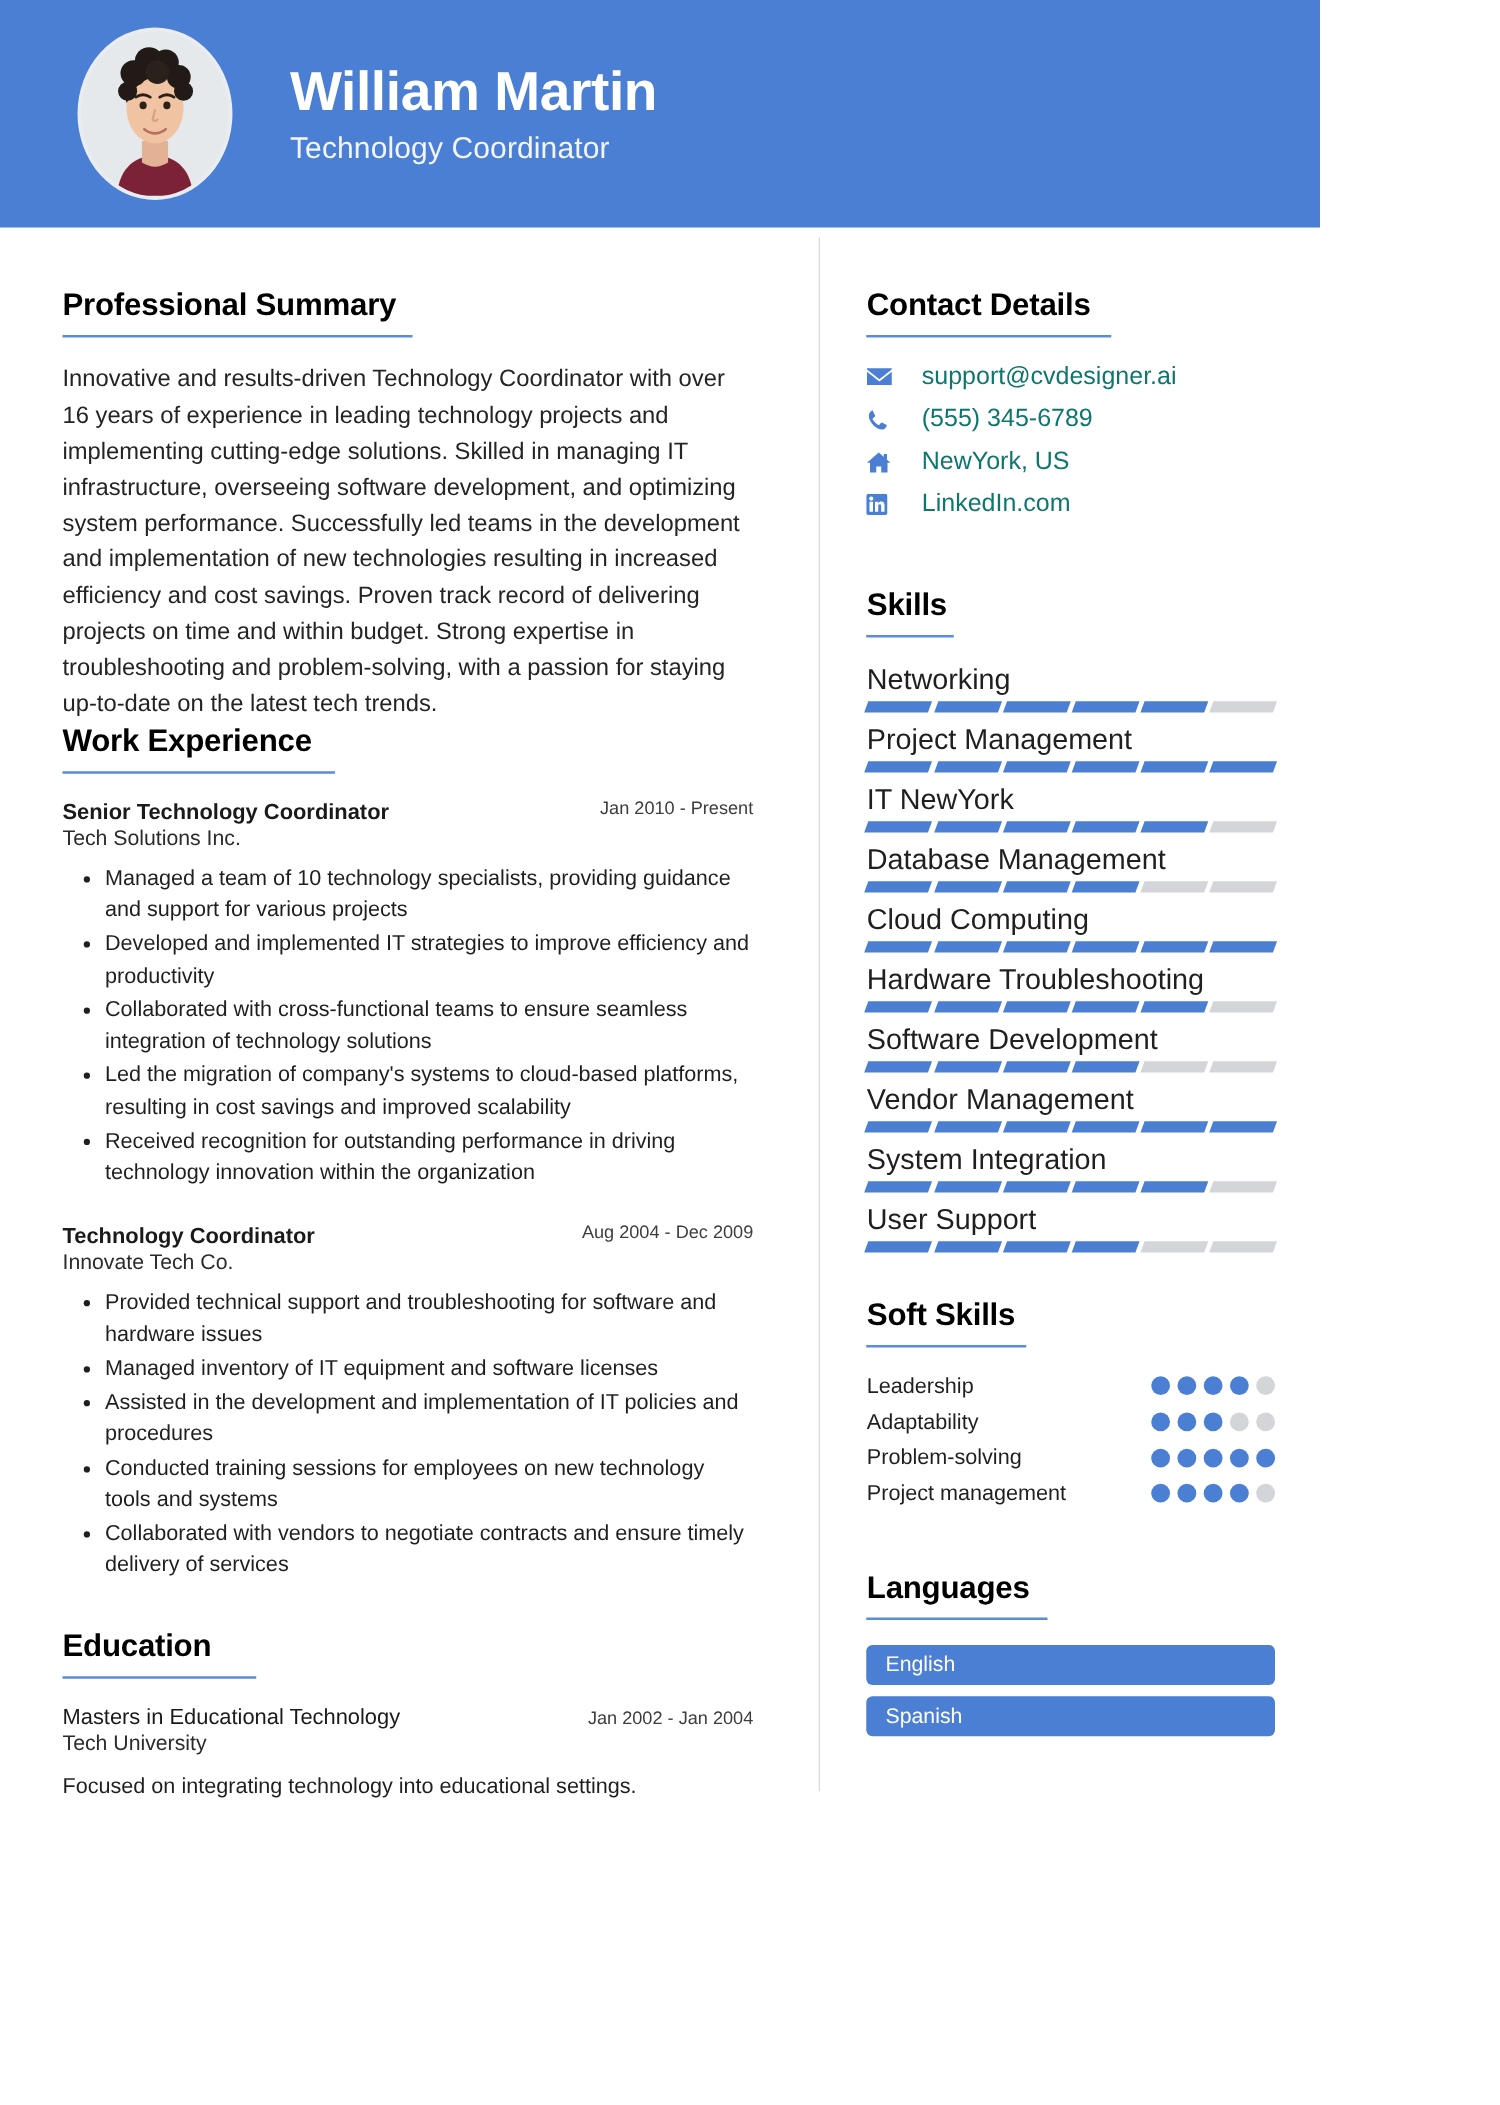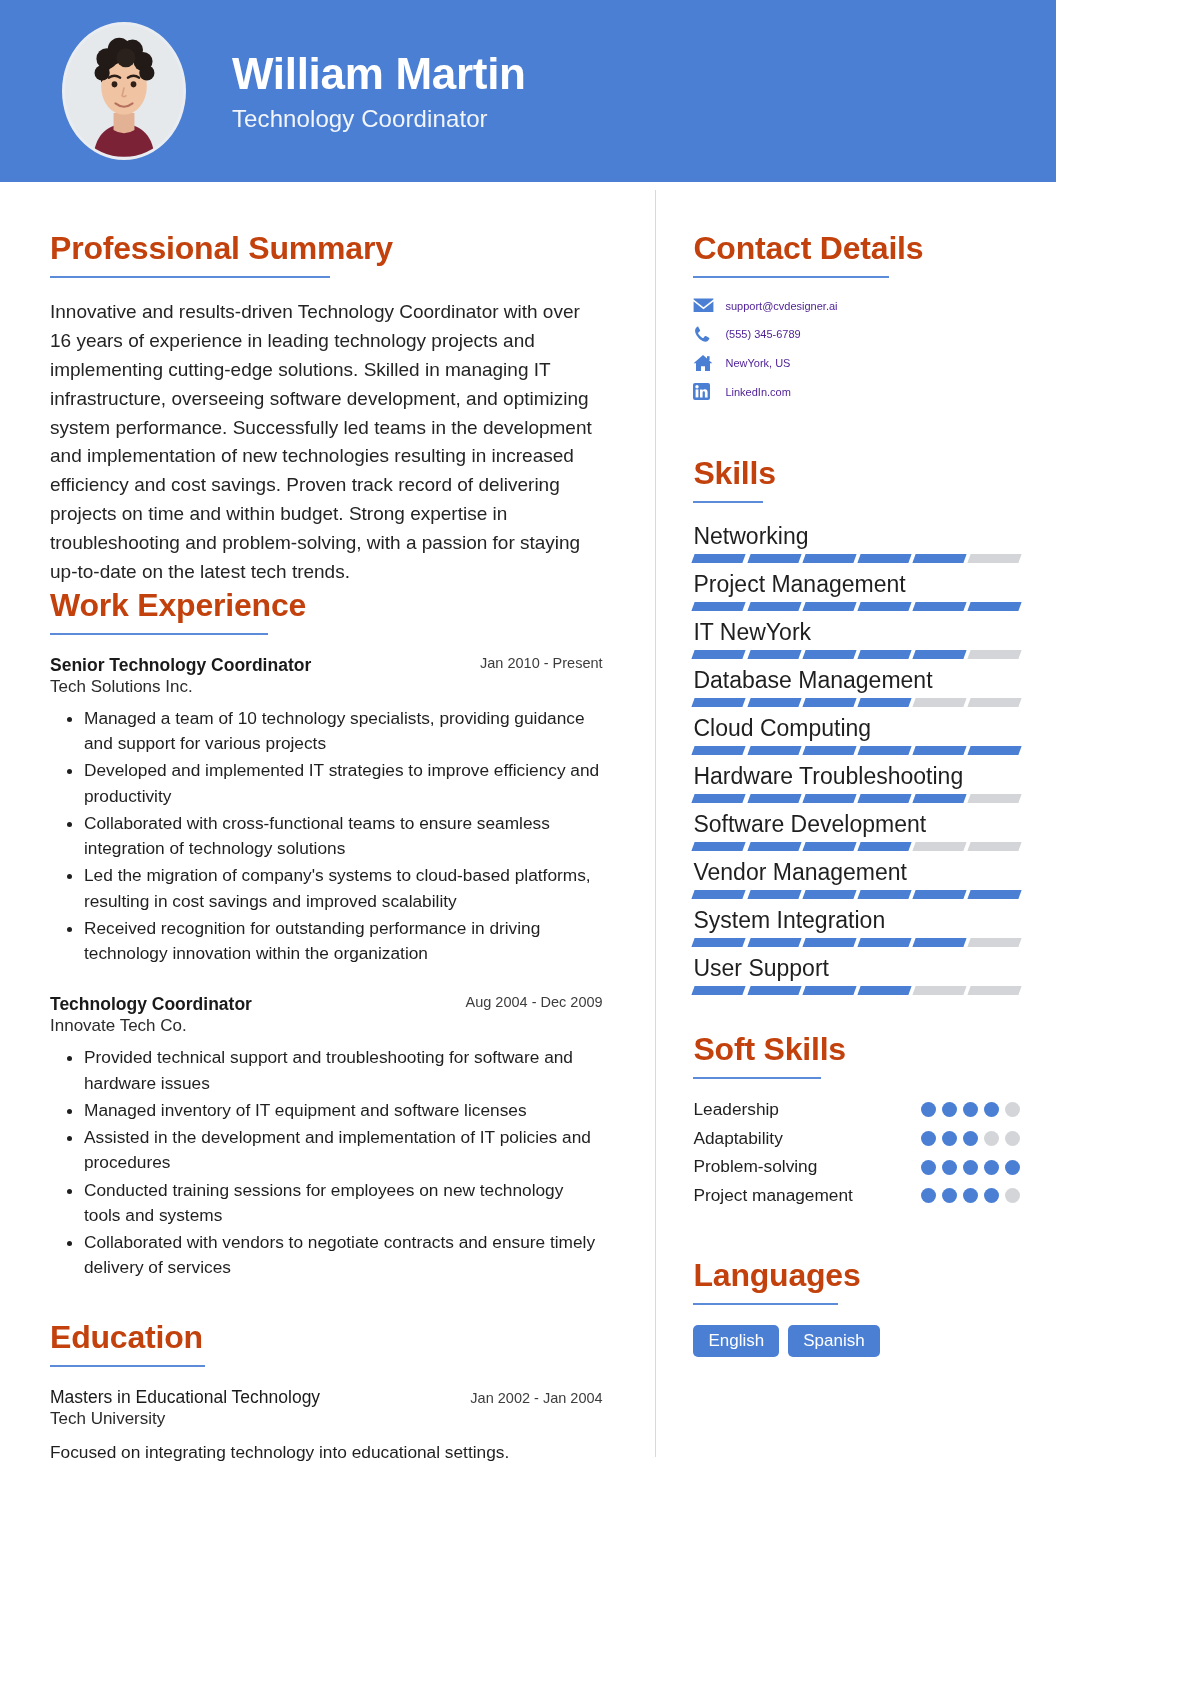--- a/index.html
+++ b/index.html
@@ -40,21 +40,21 @@
   }
 
   
   .body-wrap { display: flex; align-items: stretch; }
   .left-col { width: 745px; padding: 48px 52px 0 50px; }
   .divider-v { width: 1px; background: #d6d9dd; margin-top: 8px; margin-bottom: 36px; }
   .right-col { width: 454px; padding: 48px 36px 0 38px; }
 
   
   .sec-h {
-    font-size: 32px; font-weight: 700; color: #c2410c;
+    font-size: 25px; font-weight: 700; color: #000000;
     letter-spacing: -0.2px;
     display: inline-block;
     padding-bottom: 9px;
   }
   .sec-rule { height: 2px; background: #5b8bd9; margin-bottom: 20px; }
   .sec-rule.w-left { width: 280px; }
   .sec-rule.w-work { width: 218px; }
   .sec-rule.w-edu  { width: 155px; }
   .sec-rule.w-cd   { width: 196px; }
   .sec-rule.w-sk   { width: 70px; }
@@ -86,21 +86,21 @@
   .edu-date { font-size: 14.5px; color: #3d3d3d; white-space: nowrap; padding-left: 14px; }
   .edu-school { font-size: 17px; color: #2b2b2b; margin-top: 1px; }
   .edu-desc { font-size: 17.3px; color: #1f1f1f; margin-top: 13px; }
   .edu-gap { height: 26px; }
   .sec-gap-edu { height: 32px; }
 
   
   .contact-list { margin-top: 4px; }
   .contact-row { display: flex; align-items: center; margin-bottom: 11px; }
   .ci { width: 26px; flex: 0 0 26px; display:flex; align-items:center; justify-content:flex-start; }
-  .contact-txt { font-size: 11px; color: #4c1d95; margin-left: 6px; }
+  .contact-txt { font-size: 20px; color: #0f766e; margin-left: 18px; }
 
   
   .skills-block { margin-top: 8px; }
   .skill-row { margin-bottom: 8px; }
   .skill-name { font-size: 23px; color: #1f1f1f; margin-bottom: 4px; }
   .skill-bar { display: flex; gap: 4px; }
   .seg {
     height: 9px; flex: 1 1 0;
     background: #d3d5d8;
     transform: skewX(-20deg);
@@ -111,21 +111,21 @@
   .soft-row {
     display: flex; align-items: center; justify-content: space-between;
     margin-bottom: 7px;
   }
   .soft-name { font-size: 17.3px; color: #1f1f1f; line-height: 1.25; max-width: 200px; }
   .dots { display: flex; gap: 6px; flex: 0 0 auto; padding-left: 10px; }
   .dot { width: 15px; height: 15px; border-radius: 50%; background: #d3d5d8; }
   .dot.on { background: #4a7fd4; }
 
   
-  .lang-tags { display: flex; gap: 9px; margin-top: 4px; flex-wrap: wrap; }
+  .lang-tags { display: flex; gap: 9px; margin-top: 4px; flex-wrap: wrap; flex-direction: column; }
   .lang-tag {
     background: #4a7fd4; color: #fff;
     font-size: 17px; padding: 7px 15px 8px 15px;
     border-radius: 5px; line-height: 1;
   }
 
   .block-gap-lg { height: 44px; }
   .block-gap-md { height: 28px; }
 </style>
 </head>

